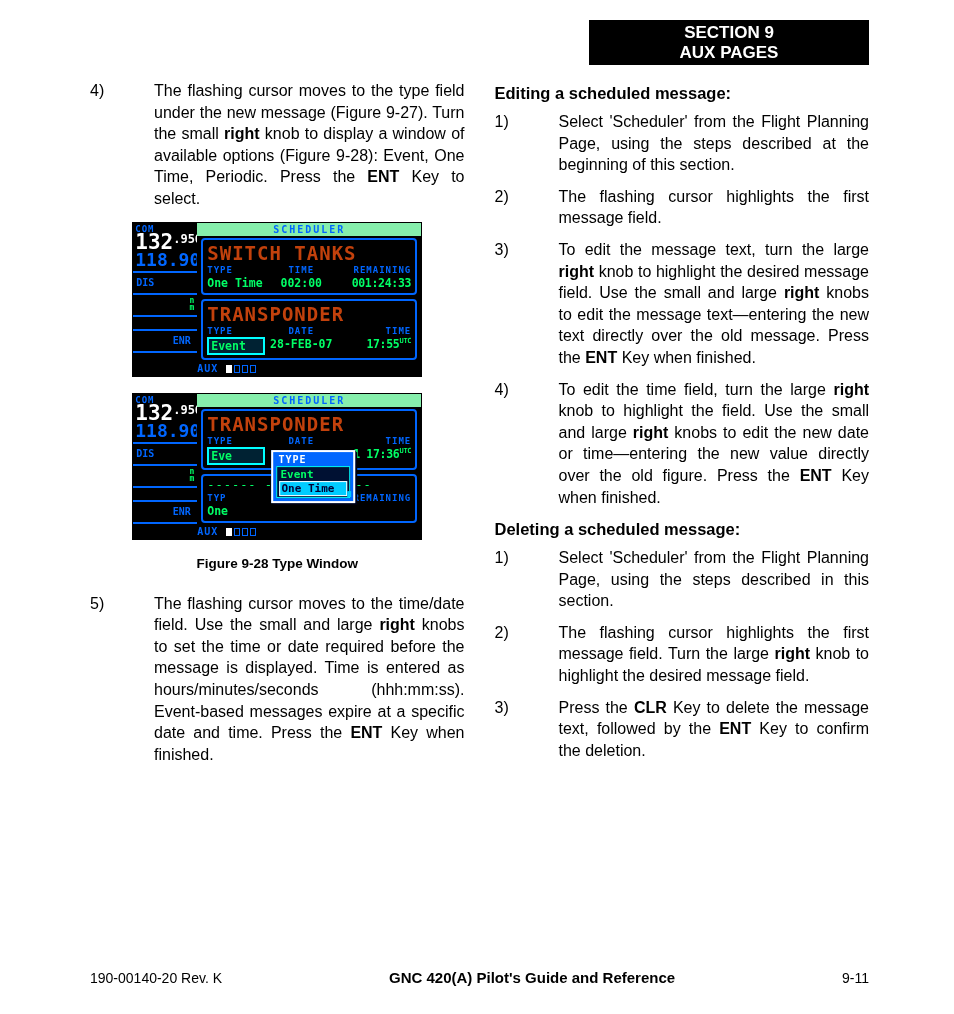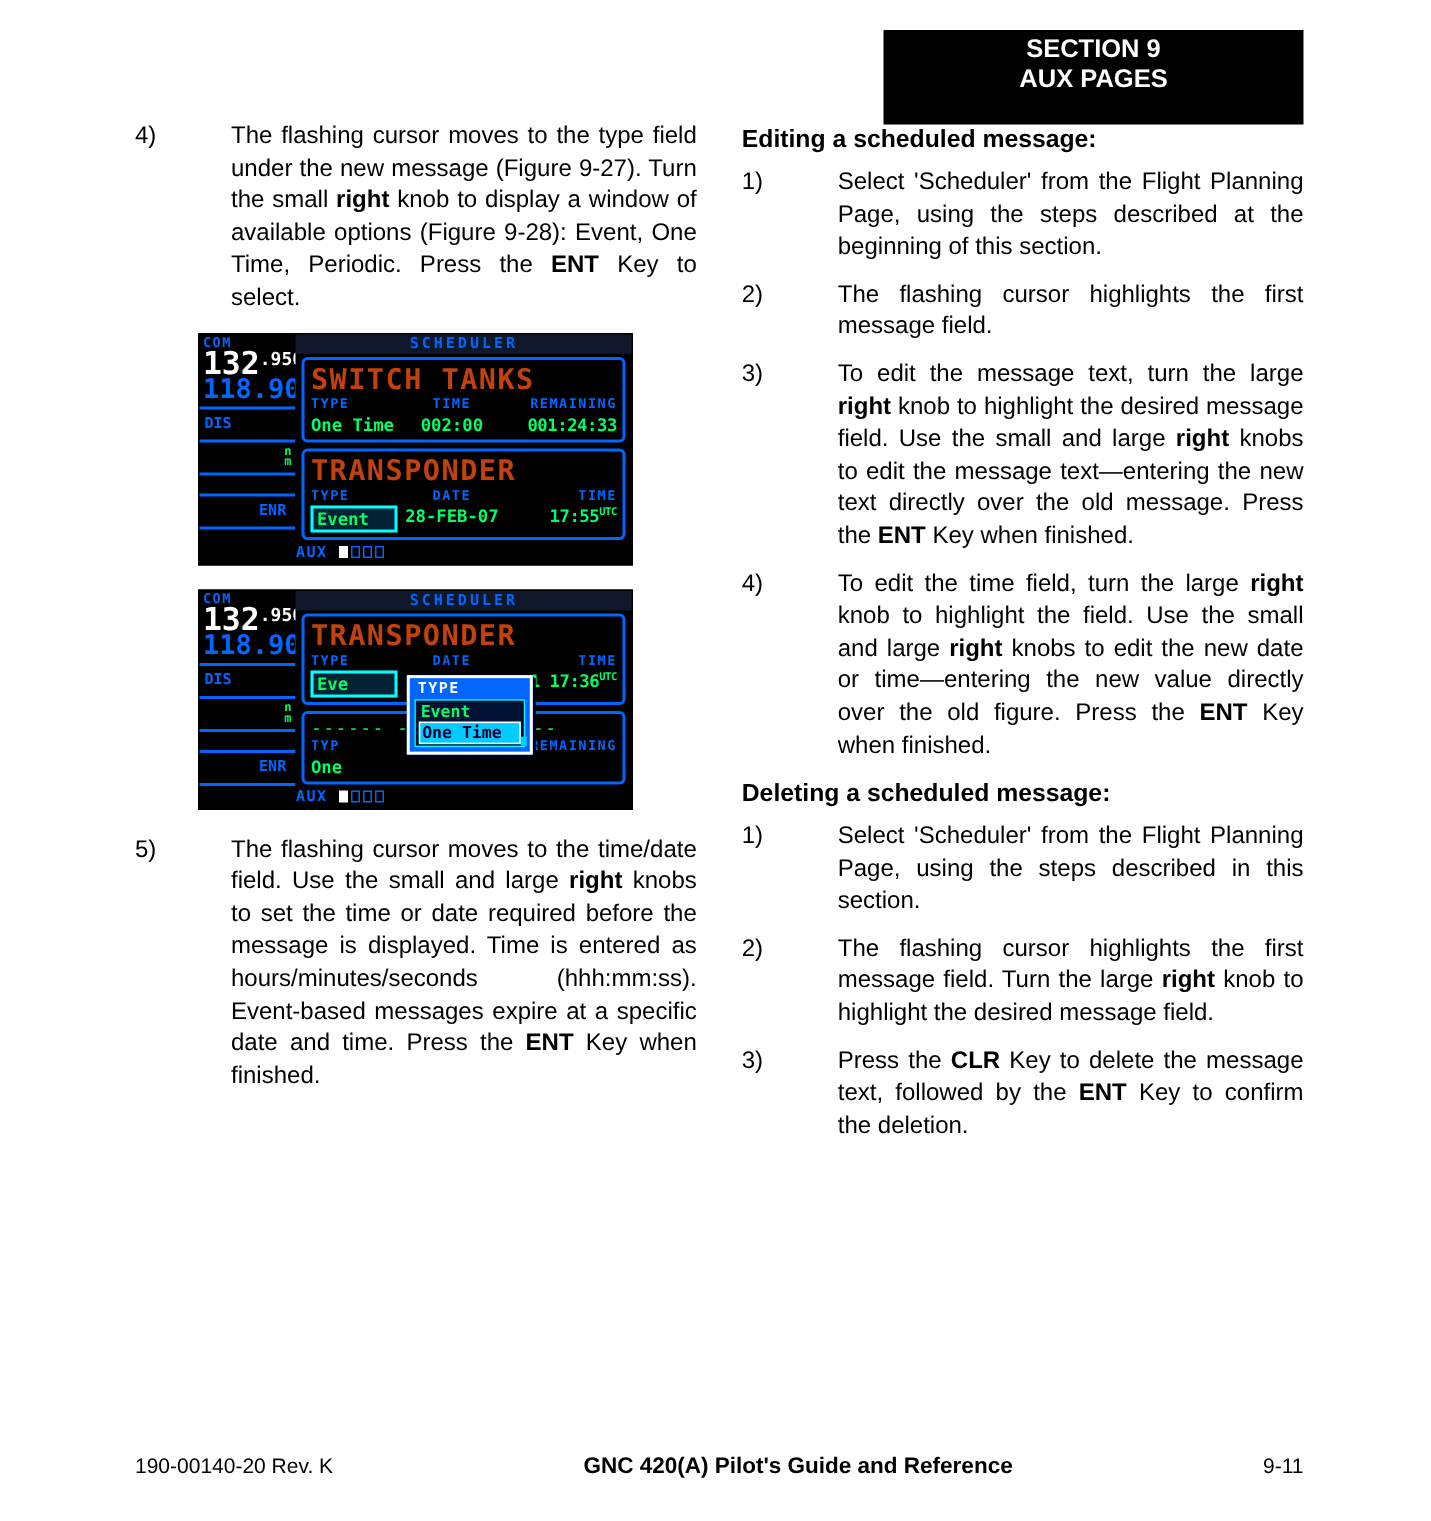--- a/index.html
+++ b/index.html
@@ -15,21 +15,21 @@
   }
   .section-header {
     position: absolute;
     top: 20px;
     right: 85px;
     width: 280px;
     background: #000;
     color: #fff;
     font-weight: 700;
     text-align: center;
-    padding: 3px 0 21px;
+    padding: 3px 0 3px;
     font-size: 17px;
     line-height: 1.15;
     margin-left: 41px;
   }
   .content {
     position: absolute;
     top: 80px;
     left: 90px;
     right: 85px;
     display: flex;
@@ -70,21 +70,21 @@
   .nm { color:#0f6; font-size:8px; text-align:right; width:100%; line-height:0.8;}
   .av-main {
     flex: 1;
     display: flex;
     flex-direction: column;
     background: #000;
   }
   .av-title {
     text-align: center;
     color: #06f;
-    background: #0f172a;
+    background: #86efac;
     font-weight: 700;
     font-size: 10px;
     letter-spacing: 2px;
     padding: 1px 0;
   }
   .panel {
     margin: 2px 4px;
     border: 2px solid #06f;
     border-radius: 4px;
     padding: 2px 4px 3px;
@@ -241,20 +241,21 @@
             <div class="popup-title">TYPE</div>
             <div class="popup-body">
               <div class="popup-item">Event</div>
               <div class="popup-item sel">One Time</div>
             </div>
             <div class="scrollind"></div>
           </div>
         </div>
       </div>
     </div>
+    <div class="caption">Figure 9-28  Type Window</div>
 
     <ol class="num">
       <li>
         <span class="n">5)</span>
         <span class="t">
           <span>The flashing cursor moves to the time/date field.  Use the small and large </span><b>right</b><span> knobs to set the time or date required before the message is displayed.  Time is entered as hours/minutes/seconds (hhh:mm:ss).  Event-based messages expire at a specific date and time.  Press the </span><b>ENT</b><span> Key when finished.</span>
         </span>
       </li>
     </ol>
   </div>

